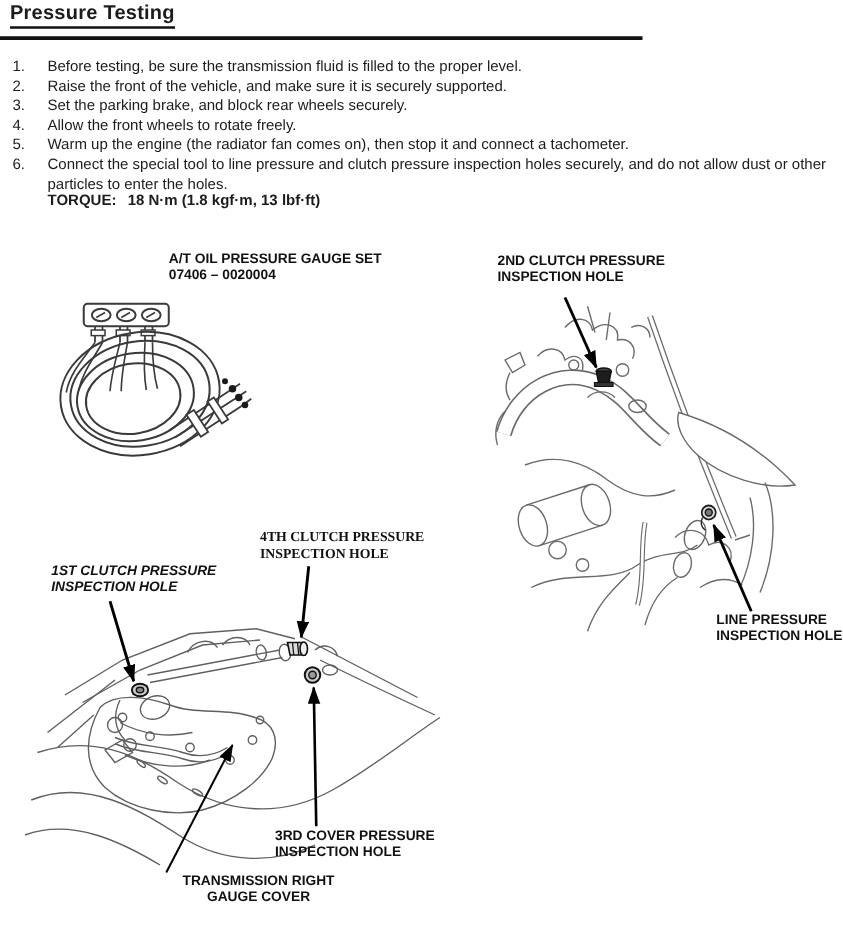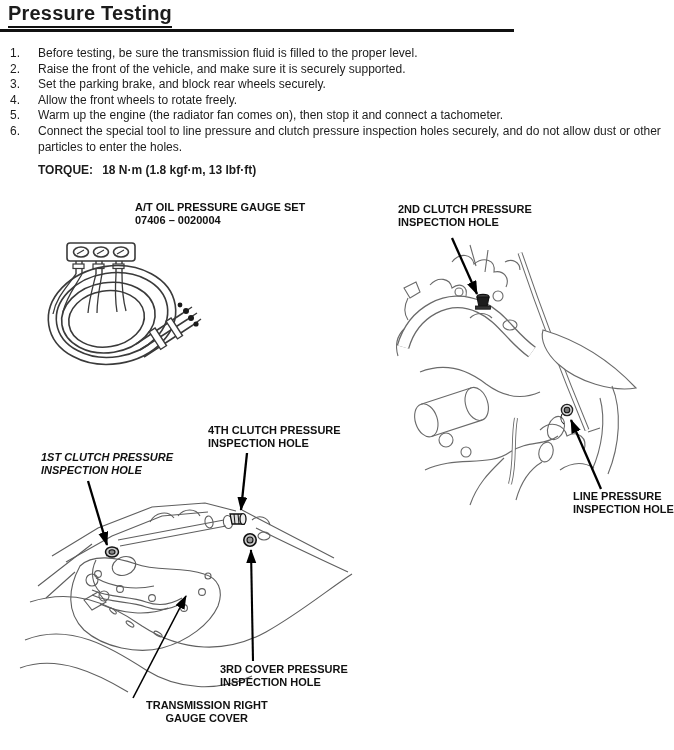--- a/index.html
+++ b/index.html
@@ -3,34 +3,34 @@
 <meta charset="utf-8">
 <style>
   html,body { margin:0; padding:0; background:#fff; }
   .page {
     position:relative; width:674px; height:750px; overflow:hidden;
     background:#fff; color:#1c1c1c;
     font-family:"Liberation Sans", sans-serif;
   }
   .title-wrap { position:absolute; left:8px; top:2px; }
   .page-title {
-    font-size:20px; font-weight:bold; letter-spacing:.2px;
+    font-size:16px; font-weight:bold; letter-spacing:.2px;
     border-bottom:2px solid #111; padding-bottom:1px; display:inline-block;
   }
   .rule { position:absolute; left:0; top:29px; width:514px; height:3px; background:#111; }
   .steps {
     position:absolute; left:0; top:46px; width:672px;
     margin:0; padding:0; list-style:none;
     font-size:12px; line-height:15.6px;
   }
   .step { display:flex; }
   .step .num { flex:none; width:28px; padding-left:10px; }
   .step .txt { flex:1; }
   .torque {
-    position:absolute; left:38px; top:163px;
+    position:absolute; left:38px; top:153px;
     font-size:12px; font-weight:bold; white-space:nowrap;
   }
   .torque .t-label { margin-right:9px; }
   .figure-area { position:absolute; left:0; top:0; width:573px; height:750px; }
   svg.illus { position:absolute; left:0; top:0; display:block; }
   .fig-label {
     position:absolute; font-size:11px; font-weight:bold;
     line-height:13px; white-space:nowrap; color:#111;
   }
 </style>
@@ -229,21 +229,21 @@
     <div class="fig-label" style="left:573px; top:490px;">
       <div>LINE PRESSURE</div>
       <div>INSPECTION HOLE</div>
     </div>
 
     <div class="fig-label" style="left:41px; top:451px;font-style:italic;">
       <div>1ST CLUTCH PRESSURE</div>
       <div>INSPECTION HOLE</div>
     </div>
 
-    <div class="fig-label" style="left:208px; top:424px;">
+    <div class="fig-label" style="left:208px; top:424px;font-family:Liberation Serif, serif;">
       <div>4TH CLUTCH PRESSURE</div>
       <div>INSPECTION HOLE</div>
     </div>
 
     <div class="fig-label" style="left:220px; top:663px;">
       <div>3RD COVER PRESSURE</div>
       <div>INSPECTION HOLE</div>
     </div>
 
     <div class="fig-label" style="left:146px; top:699px;text-align:center;">

